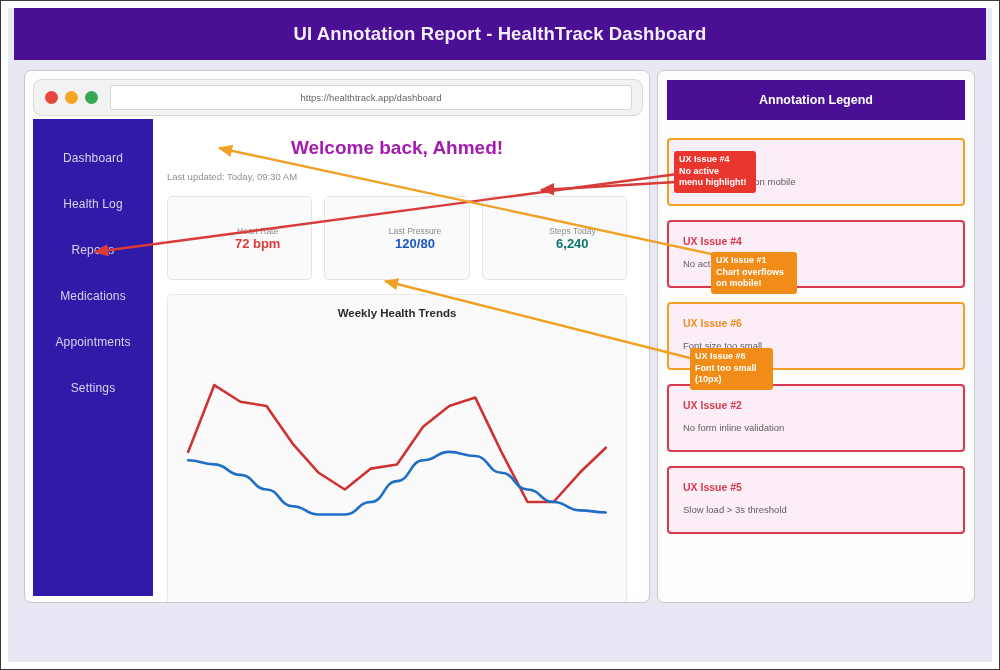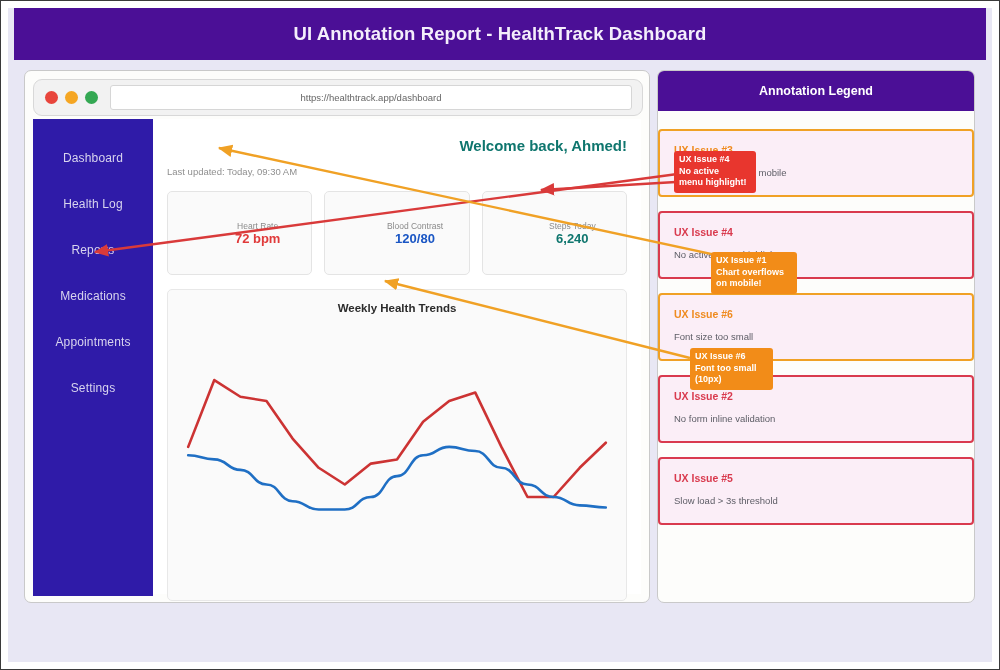--- a/index.html
+++ b/index.html
@@ -128,24 +128,24 @@
   
   #app-main {
     position: absolute;
     left: 128px; top: 48px;
     right: 8px; bottom: 8px;
     background: #ffffff;
     box-sizing: border-box;
     padding: 10px 14px 0 14px;
   }
   #welcome-title {
-    text-align: right;
-    font-size: 15px;
-    font-weight: bold;
-    color: #0f766e;
+    text-align: center;
+    font-size: 19px;
+    font-weight: bold;
+    color: #a21caf;
     margin: 8px 0 0 0;
   }
   #last-updated {
     font-size: 9.5px;
     color: #8f8f8f;
     margin: 12px 0 0 0;
   }
 
   #metric-row {
     display: flex;
@@ -198,20 +198,21 @@
 
   
   #legend-panel {
     position: absolute;
     left: 657px; top: 70px;
     width: 318px; height: 533px;
     background: #fdfdfb;
     border: 1px solid #c9c9c9;
     border-radius: 7px;
     box-sizing: border-box;
+    padding: 9px;
     overflow: hidden;
   }
   #legend-header {
     height: 40px;
     background: #4b0f96;
     display: flex;
     align-items: center;
     justify-content: center;
   }
   #legend-header-title {
@@ -314,21 +315,21 @@
     <div id="app-main">
       <div id="welcome-title">Welcome back, Ahmed!</div>
       <div id="last-updated">Last updated: Today, 09:30 AM</div>
 
       <div id="metric-row">
         <div class="metric-card">
           <div class="metric-label">Heart Rate</div>
           <div class="metric-value" id="mv0" style="color: rgb(224, 58, 58);">72 bpm</div>
         </div>
         <div class="metric-card">
-          <div class="metric-label">Blood Contrast</div>
+          <div class="metric-label">Last Pressure</div>
           <div class="metric-value" id="mv1" style="color: rgb(26, 86, 196);">120/80</div>
         </div>
         <div class="metric-card">
           <div class="metric-label">Steps Today</div>
           <div class="metric-value" id="mv2" style="color: #0f766e;">6,240</div>
         </div>
       </div>
 
       <div id="chart-card">
         <div id="chart-title">Weekly Health Trends</div>

